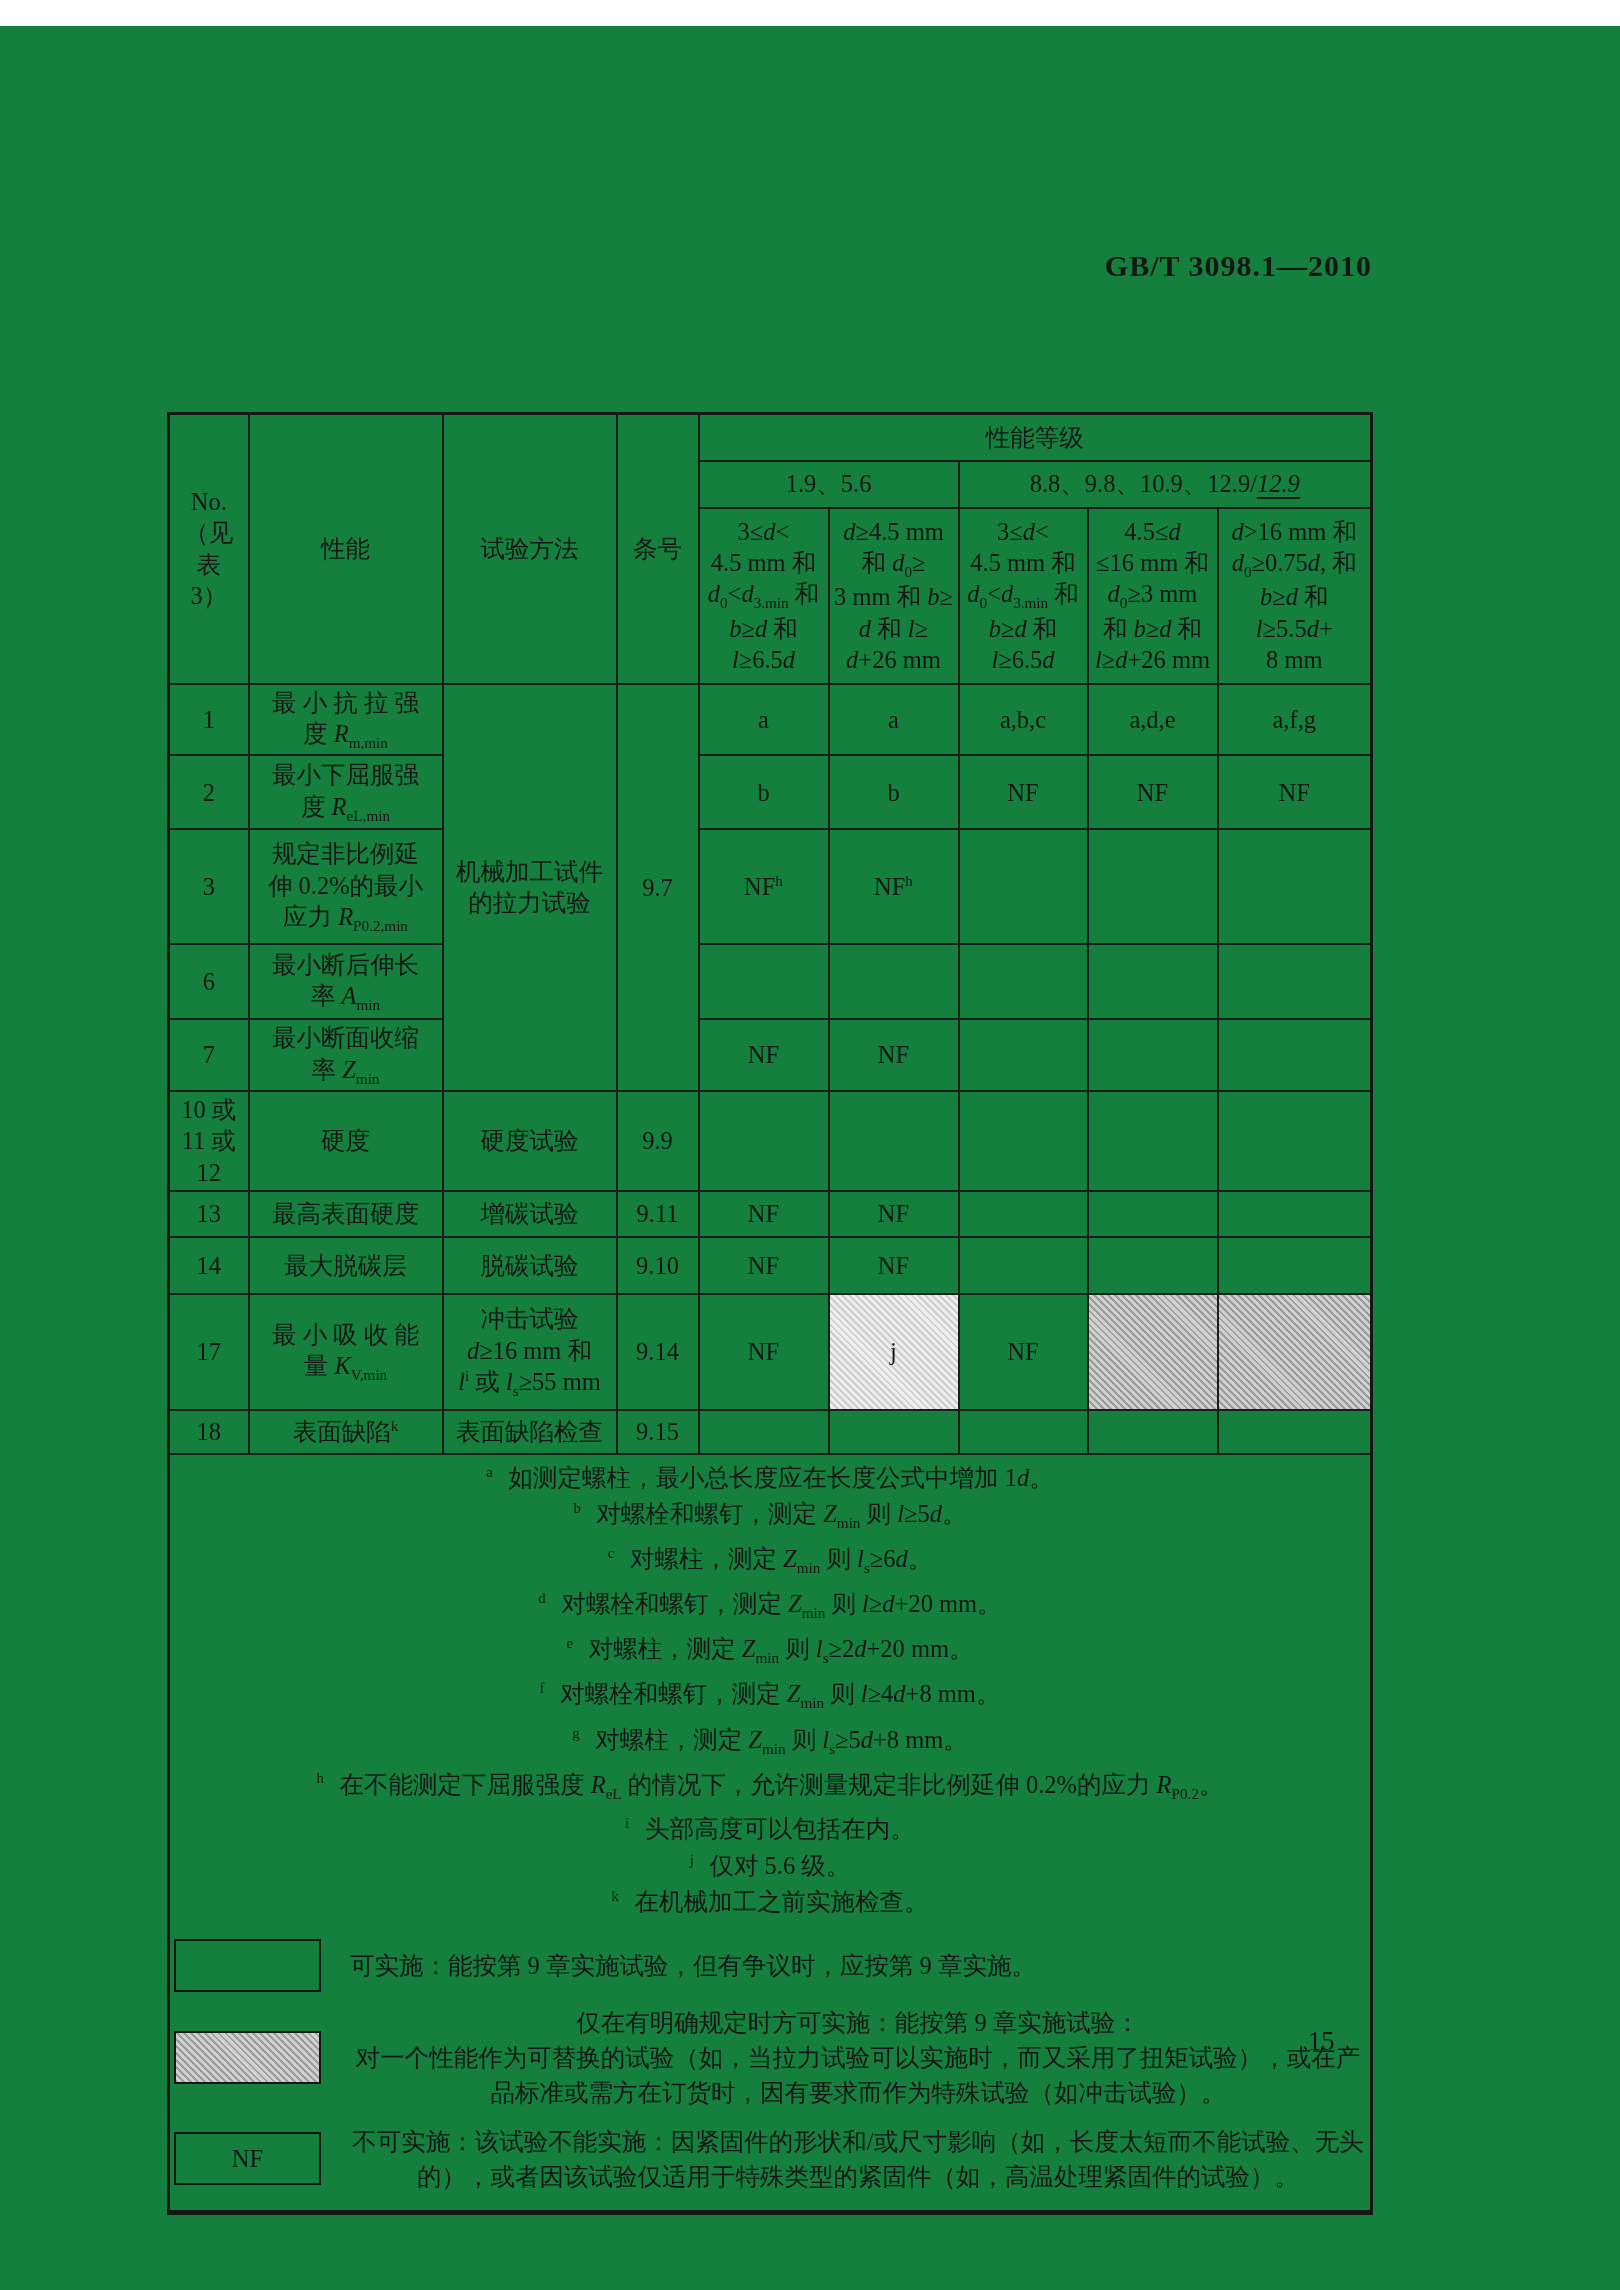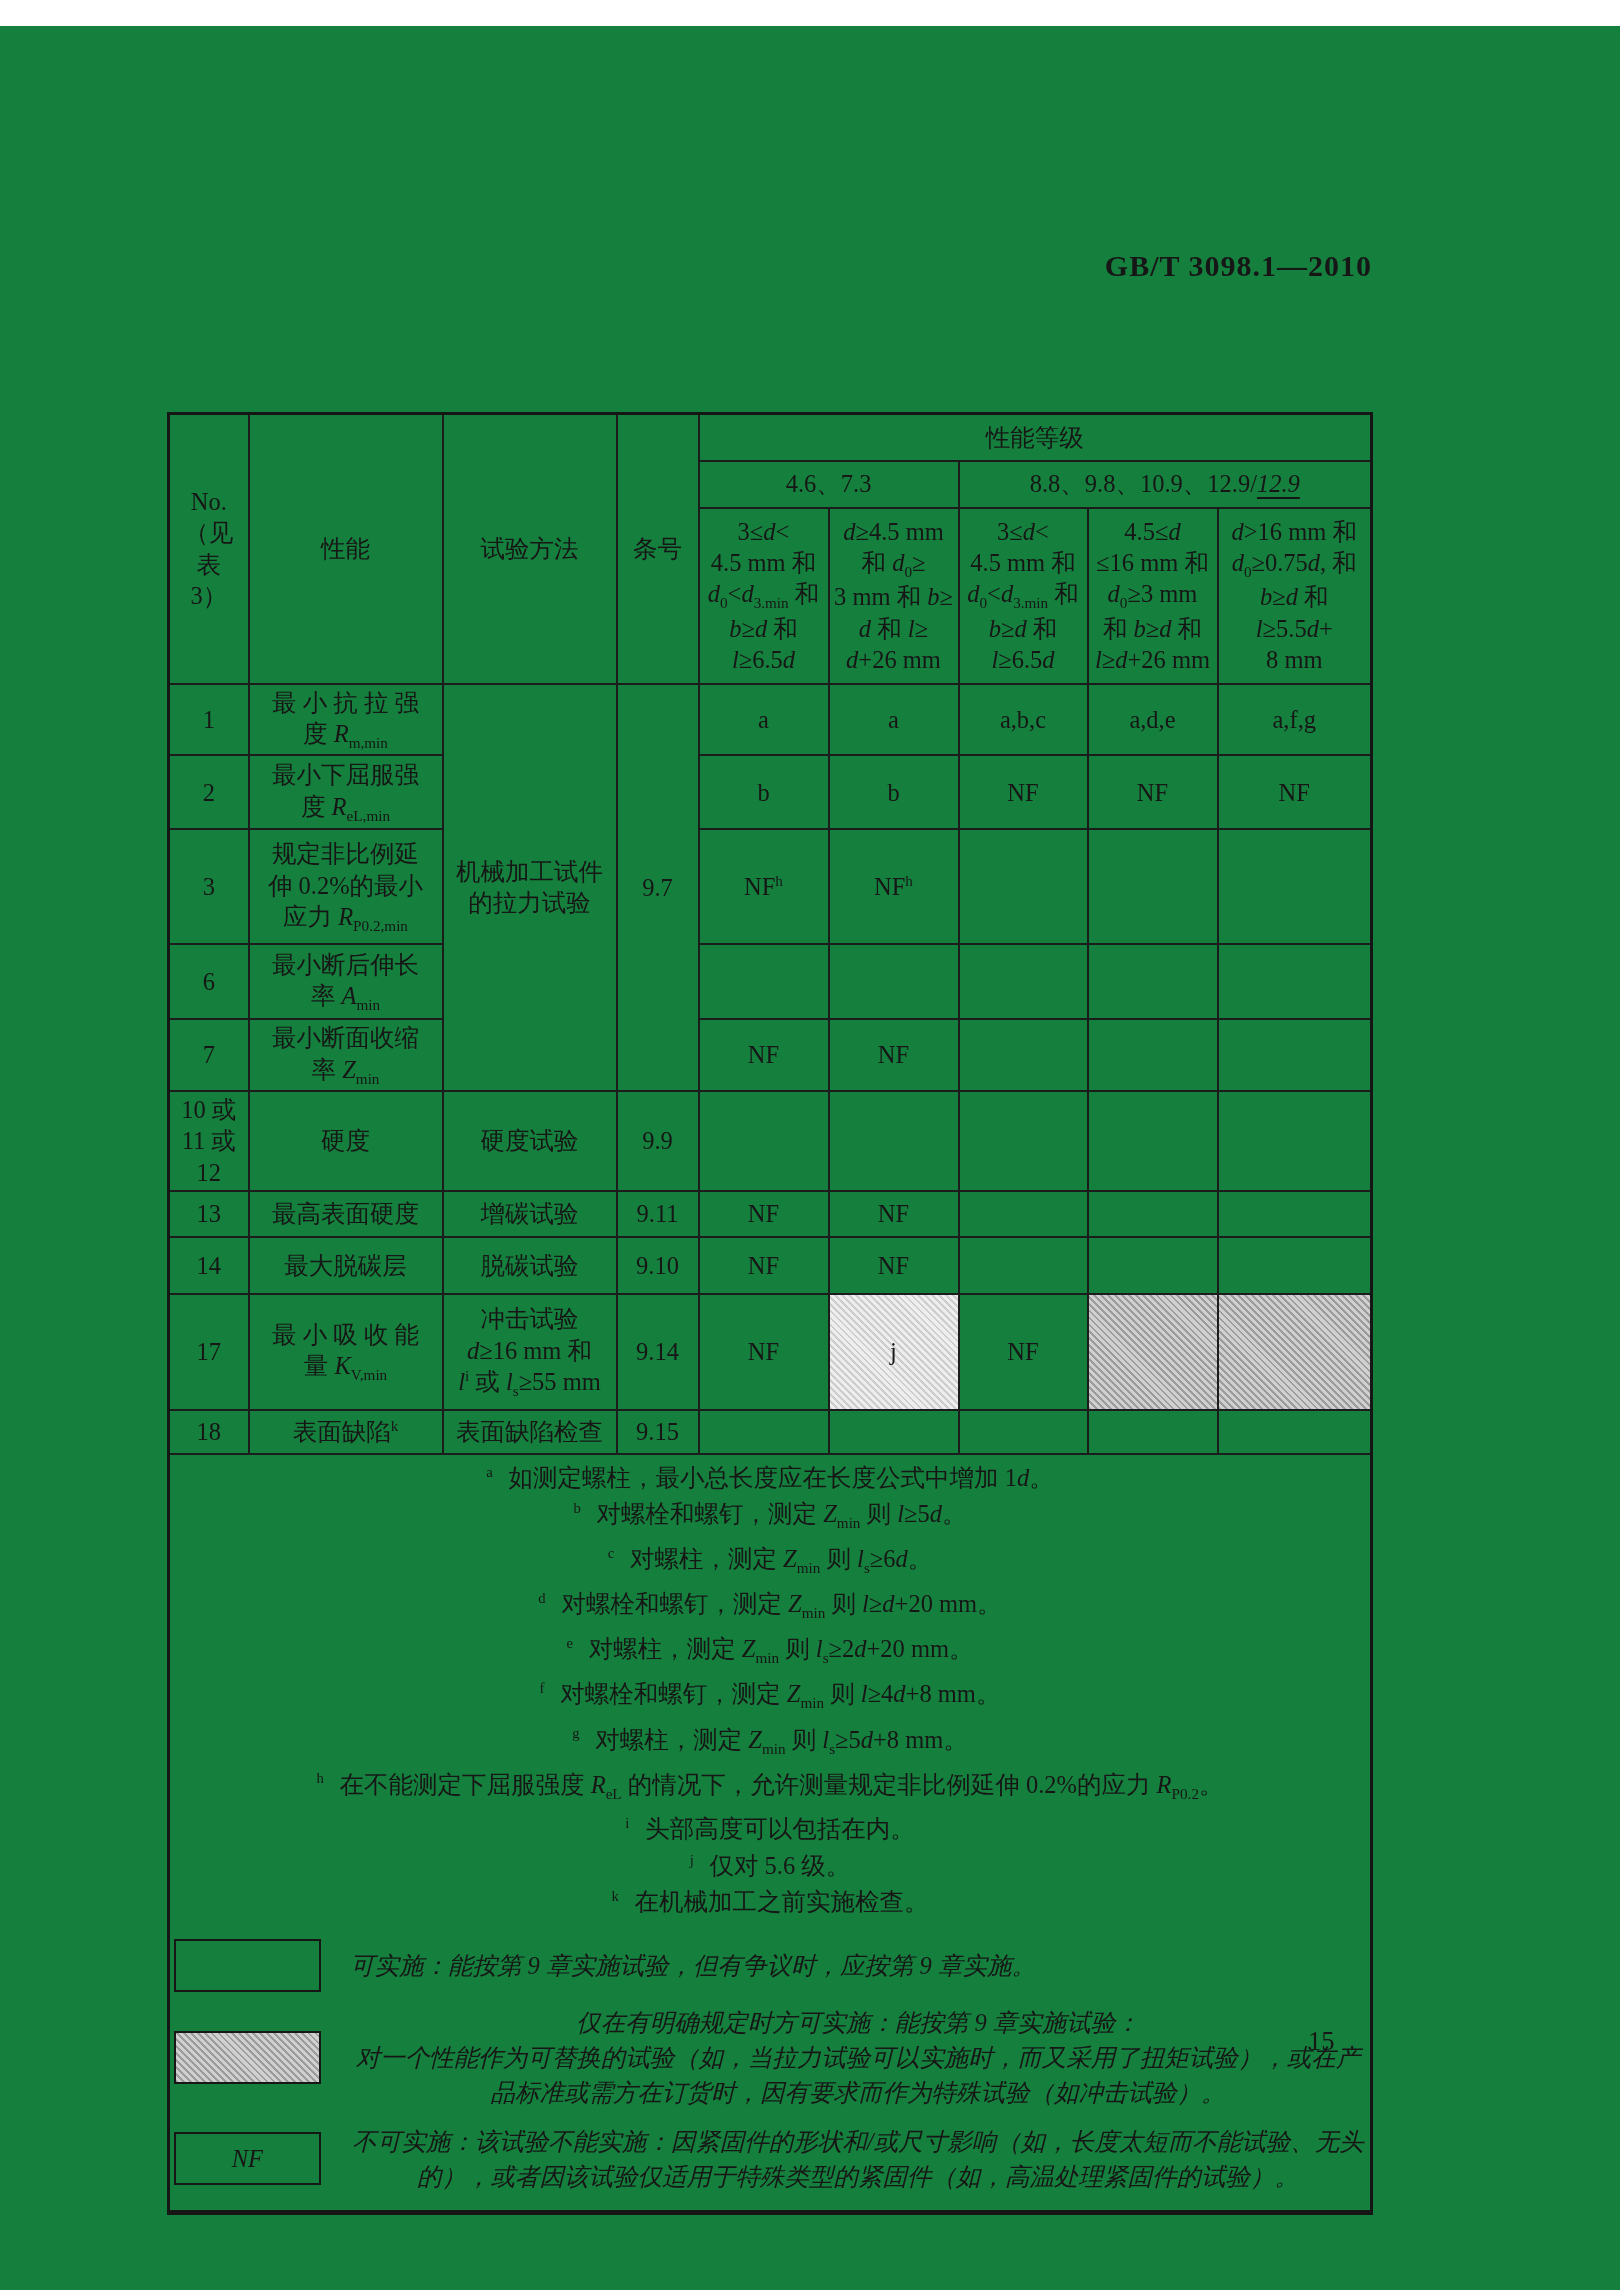--- a/index.html
+++ b/index.html
@@ -54,21 +54,21 @@
   .shade-dark  { background: repeating-linear-gradient(45deg,#9c9c9c 0 2px,#d0d0d0 2px 4.9px) #c2c2c2; }
   
   td.fncell {
     height: 635px;
     text-align: left; vertical-align: top;
     padding: 17.6px 33px 13.7px 63px;
     font-size: 24.5px;
   }
   .fn { line-height: 30px; padding-left: 35px; text-indent: -35px; }
   .fn .fn-marker { font-size: 14.7px; vertical-align: super; margin-right: 15.7px; }
-  .legend { margin-top: 21.6px; font-style: italic; }
+  .legend { margin-top: 21.6px; }
   .legend-row { display: flex; gap: 29px; align-items: center; margin-bottom: 13.7px; }
   .legend-swatch {
     flex: 0 0 147px; height: 53px;
     border: 2.9px solid #161616;
     display: flex; align-items: center; justify-content: center;
     font-size: 24.5px;
   }
   .legend-text { font-size: 24.5px; line-height: 35px; }
   .page-number { position: absolute; left: 1308px; top: 2000px; font-size: 26.5px; }
 </style>
@@ -94,21 +94,21 @@
 
     <tbody>
         <tr class="trh1">
       <td rowspan="3" class="hdr">No.<br>（见表<br>3）</td>
       <td rowspan="3" class="hdr">性能</td>
       <td rowspan="3" class="hdr">试验方法</td>
       <td rowspan="3" class="hdr">条号</td>
       <td colspan="5" class="hdr">性能等级</td>
     </tr>
     <tr class="trh2">
-      <td colspan="2">4.6、7.3</td>
+      <td colspan="2">1.9、5.6</td>
       <td colspan="3">8.8、9.8、10.9、12.9/<u>12.9</u></td>
     </tr>
     <tr class="trh3">
       <td class="cond">3≤<i>d</i>&lt;<br>4.5 mm 和<br><i>d</i><sub>0</sub>&lt;<i>d</i><sub>3.min</sub> 和<br><i>b</i>≥<i>d</i> 和<br><i>l</i>≥6.5<i>d</i></td>
       <td class="cond"><i>d</i>≥4.5 mm<br>和 <i>d</i><sub>0</sub>≥<br>3 mm 和 <i>b</i>≥<br><i>d</i> 和 <i>l</i>≥<br><i>d</i>+26 mm</td>
       <td class="cond">3≤<i>d</i>&lt;<br>4.5 mm 和<br><i>d</i><sub>0</sub>&lt;<i>d</i><sub>3.min</sub> 和<br><i>b</i>≥<i>d</i> 和<br><i>l</i>≥6.5<i>d</i></td>
       <td class="cond">4.5≤<i>d</i><br>≤16 mm 和<br><i>d</i><sub>0</sub>≥3 mm<br>和 <i>b</i>≥<i>d</i> 和<br><i>l</i>≥<i>d</i>+26 mm</td>
       <td class="cond"><i>d</i>&gt;16 mm 和<br><i>d</i><sub>0</sub>≥0.75<i>d</i>, 和<br><i>b</i>≥<i>d</i> 和<br><i>l</i>≥5.5<i>d</i>+<br>8 mm</td>
     </tr>
 

